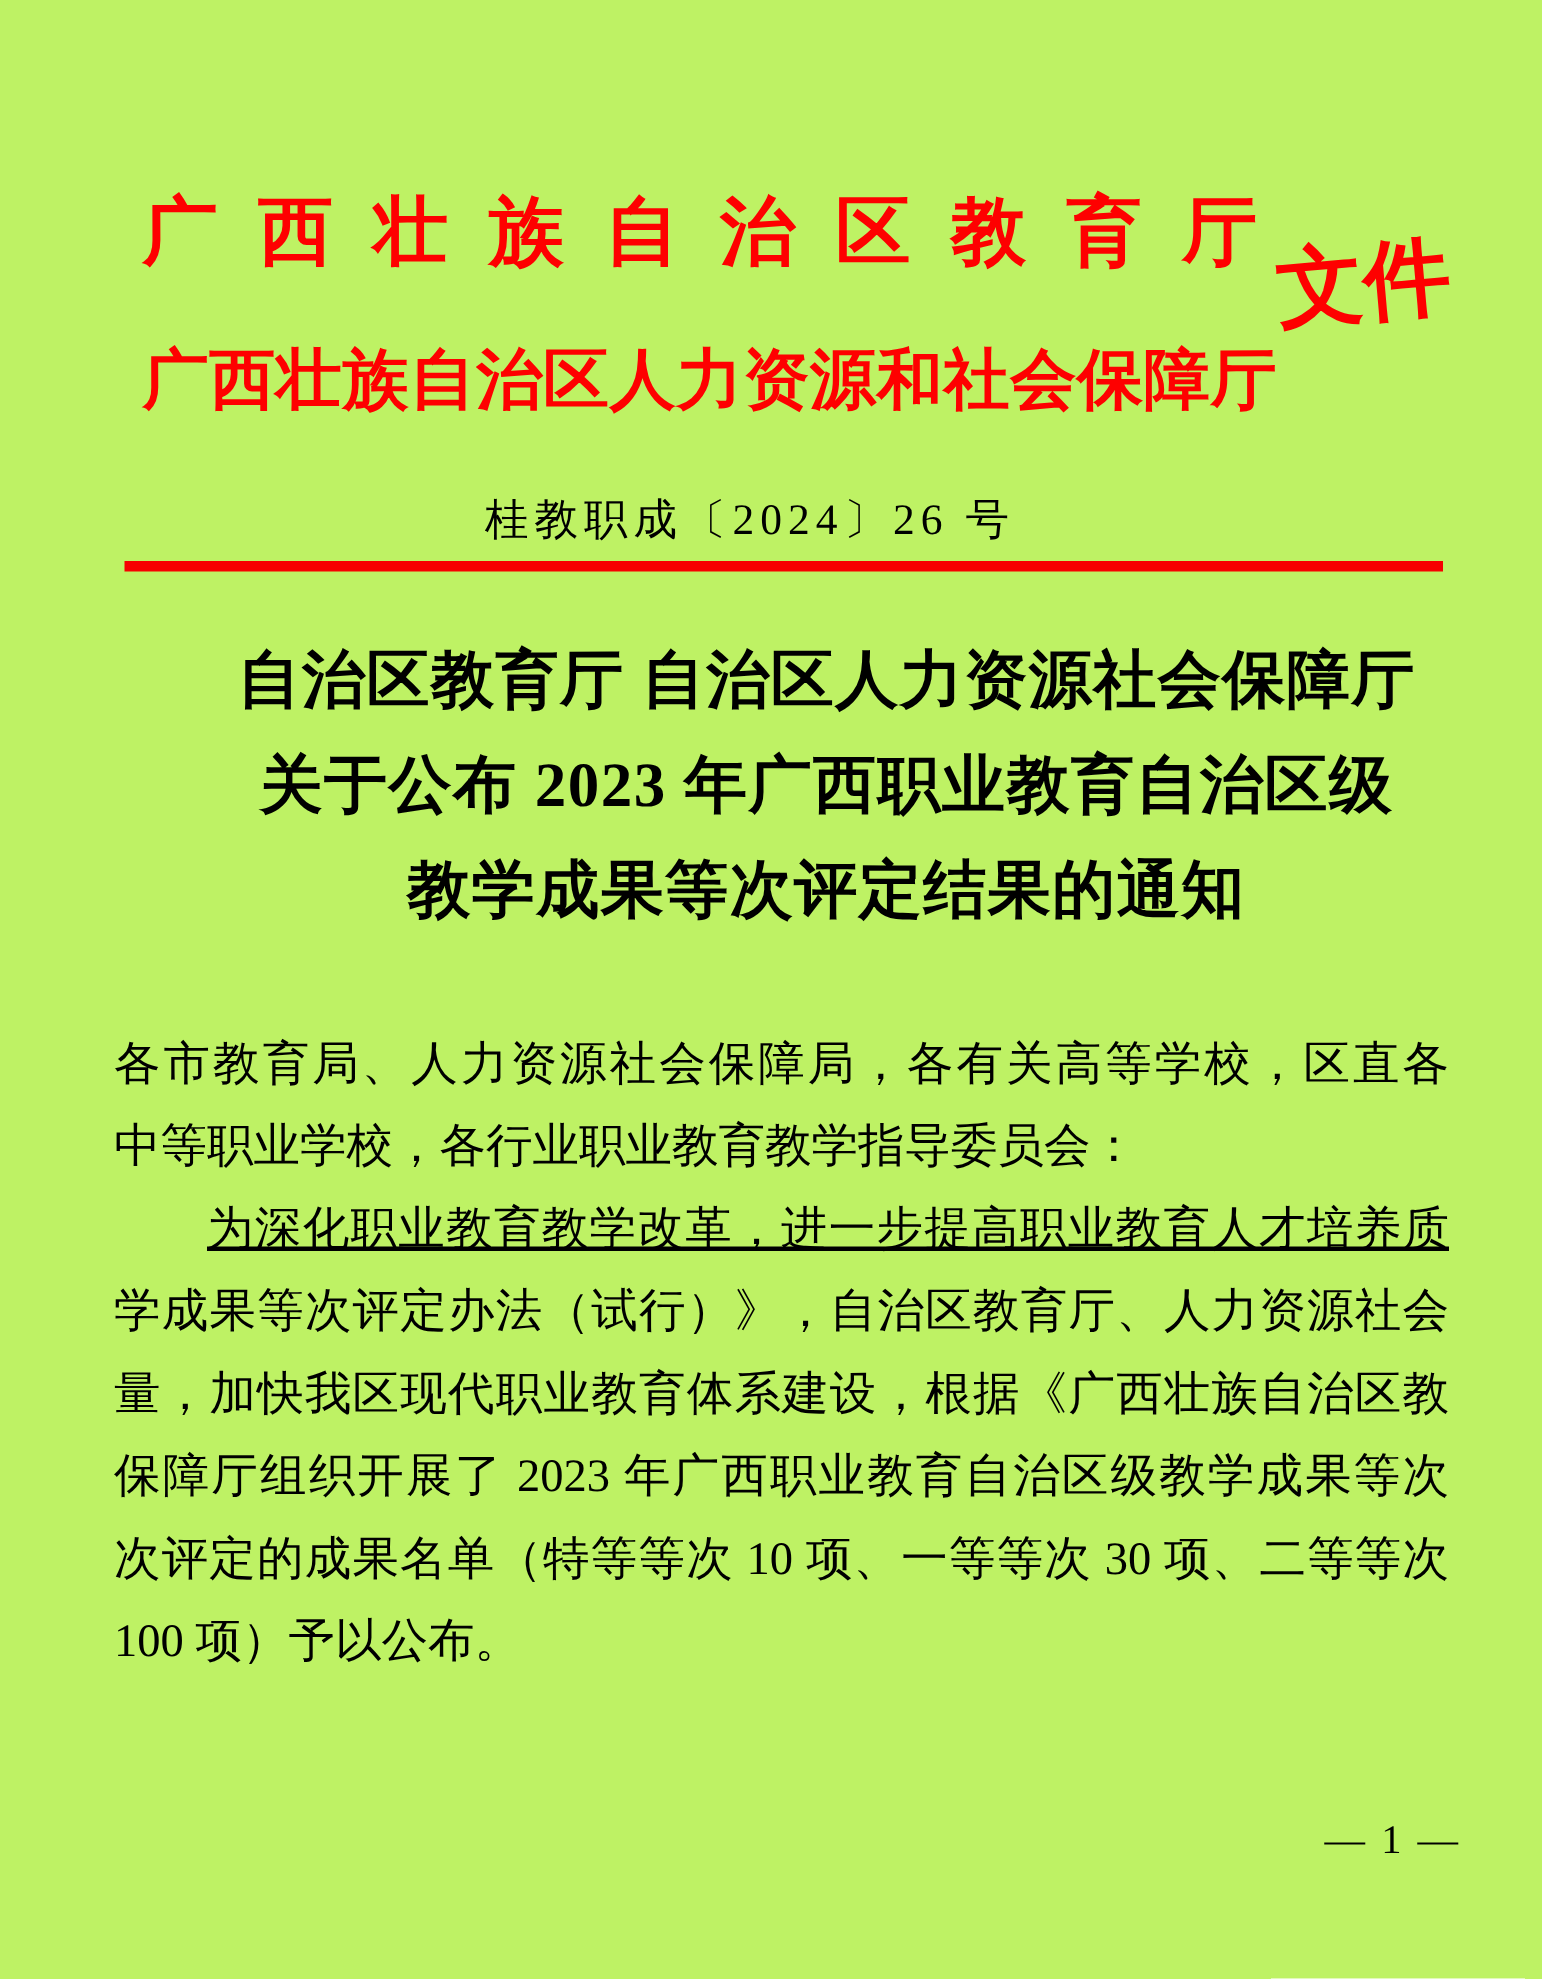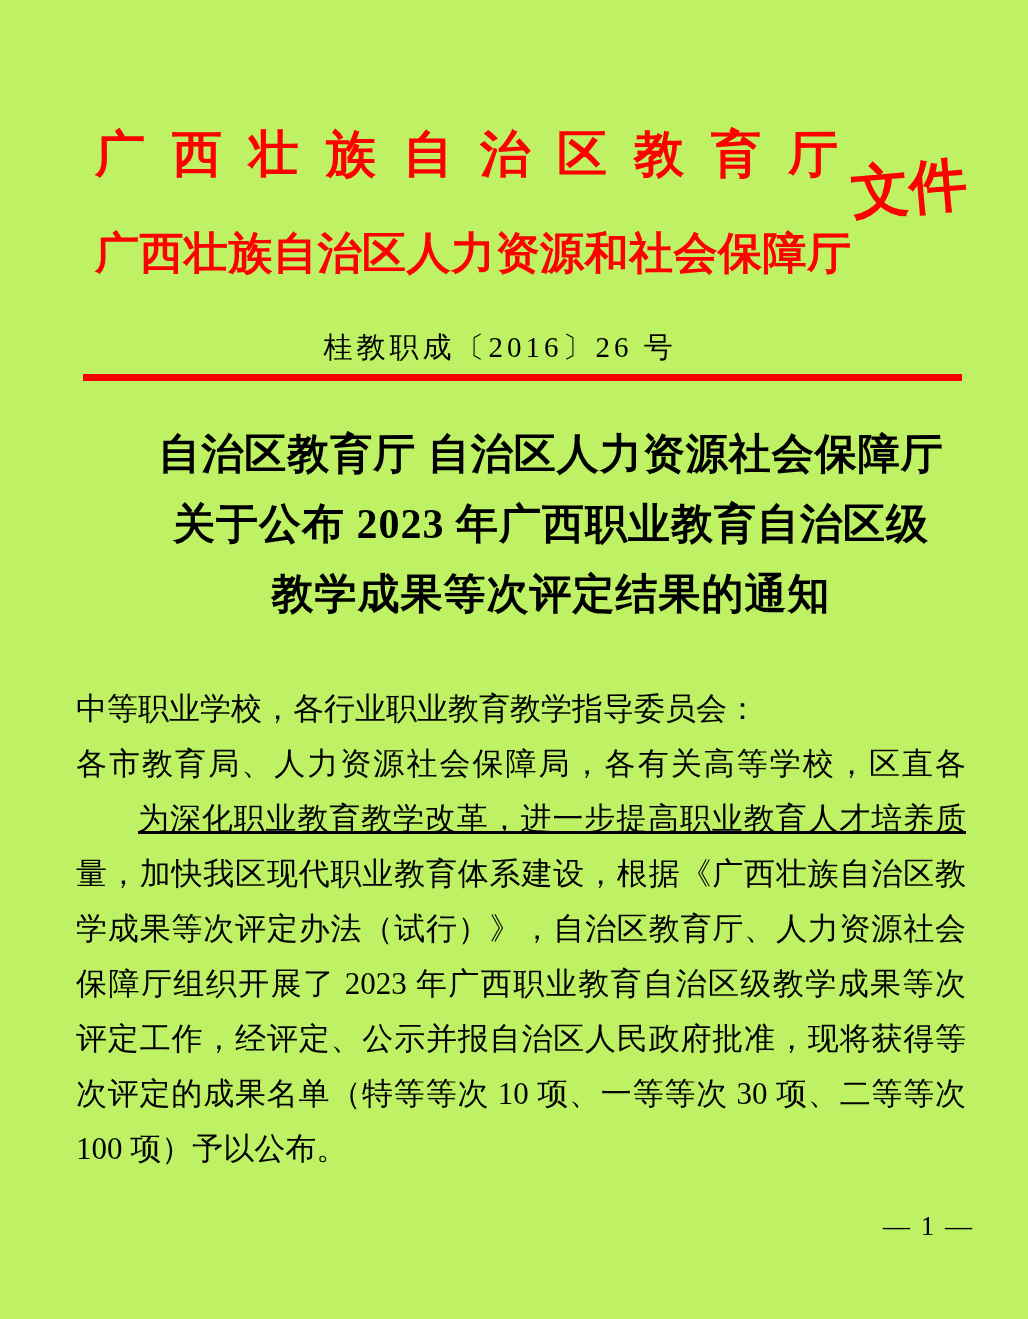--- a/index.html
+++ b/index.html
@@ -131,37 +131,36 @@
 <body>
 
 <div class="page">
 
   <div class="agency-line1">广西壮族自治区教育厅</div>
 
   <div class="agency-line2">广西壮族自治区人力资源和社会保障厅</div>
 
   <div class="doc-type-label">文件</div>
 
-  <div class="doc-number">桂教职成〔2016〕26 号</div>
+  <div class="doc-number">桂教职成〔2024〕26 号</div>
 
   <div class="red-rule"></div>
 
   <div class="title-block">
     <div class="title-line">自治区教育厅 自治区人力资源社会保障厅</div>
     <div class="title-line">关于公布 2023 年广西职业教育自治区级</div>
     <div class="title-line">教学成果等次评定结果的通知</div>
   </div>
 
   <div class="body-block">
+    <div class="bline j">各市教育局、人力资源社会保障局，各有关高等学校，区直各</div>
     <div class="bline">中等职业学校，各行业职业教育教学指导委员会：</div>
-    <div class="bline j">各市教育局、人力资源社会保障局，各有关高等学校，区直各</div>
     <div class="bline j ind">为深化职业教育教学改革，进一步提高职业教育人才培养质</div>
+    <div class="bline j">学成果等次评定办法（试行）》，自治区教育厅、人力资源社会</div>
     <div class="bline j">量，加快我区现代职业教育体系建设，根据《广西壮族自治区教</div>
-    <div class="bline j">学成果等次评定办法（试行）》，自治区教育厅、人力资源社会</div>
     <div class="bline j">保障厅组织开展了 2023 年广西职业教育自治区级教学成果等次</div>
-    <div class="bline j">评定工作，经评定、公示并报自治区人民政府批准，现将获得等</div>
     <div class="bline j">次评定的成果名单（特等等次 10 项、一等等次 30 项、二等等次</div>
     <div class="bline">100 项）予以公布。</div>
   </div>
 
   <div class="page-number">— 1 —</div>
 
 </div>
 
 </body></html>

